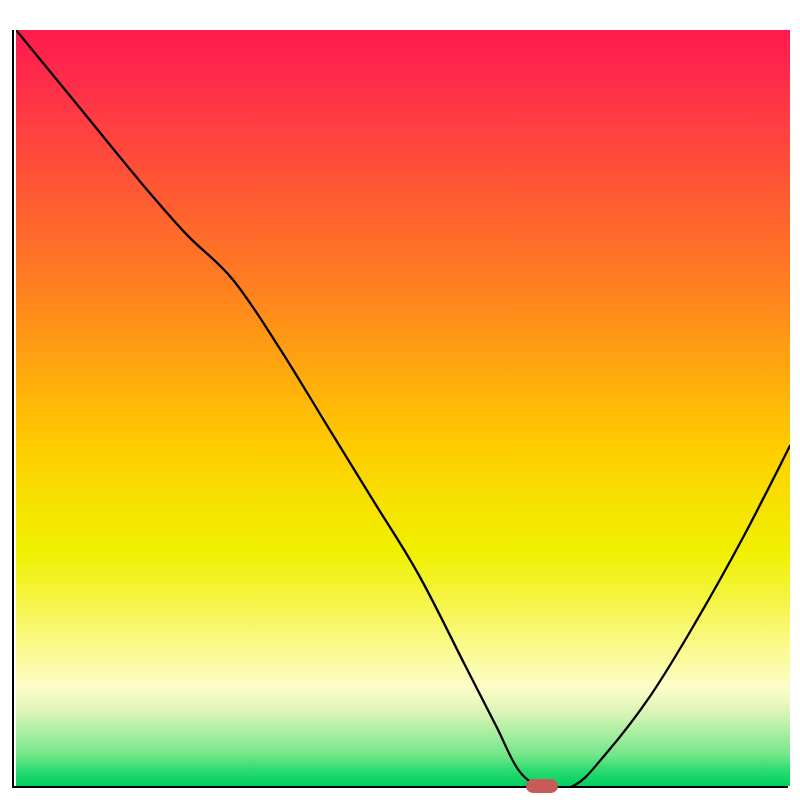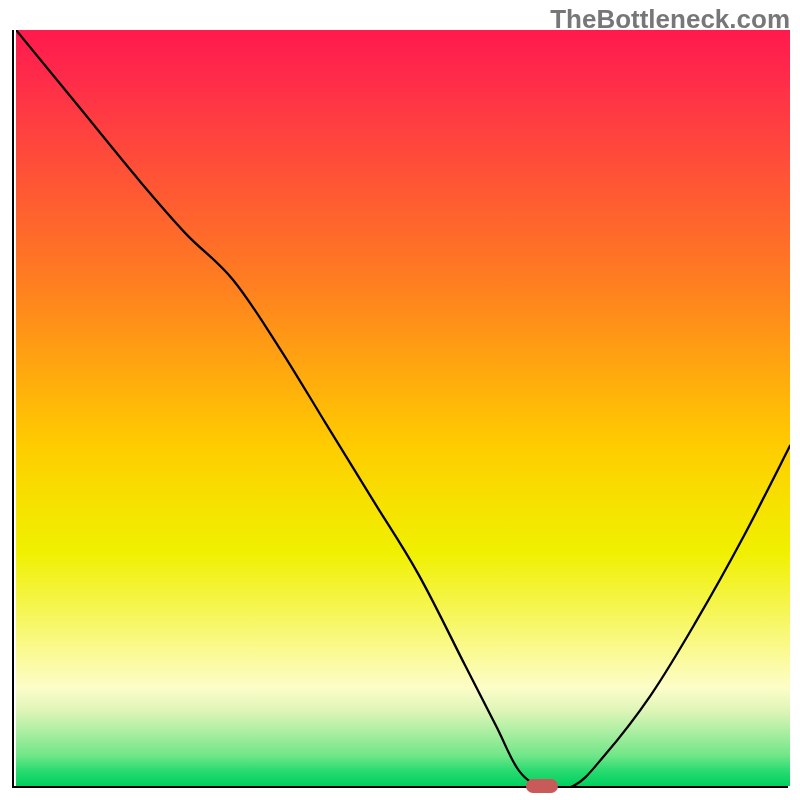--- a/index.html
+++ b/index.html
@@ -69,21 +69,20 @@
     height: 14px;
     background: #c85a5a;
     border-radius: 7px;
   }
 </style>
 </head>
 <body>
 
 <div class="chart-container">
 
-  <div class="watermark">TheBottleneck.com</div>
 
   <div class="plot-area">
     <div class="gradient-bg"></div>
     <svg class="curve" viewBox="0 0 774 756" preserveAspectRatio="none">
       <path id="curve-path" fill="none" stroke="#000" stroke-width="2.3" stroke-linejoin="round" stroke-linecap="round" d="M 0,0 C 11.1456,13.608000000000004 39.6288,48.384000000000036 61.92,75.60000000000002 C 84.2112,102.816 104.3352,128.06639999999993 123.84,151.19999999999993 C 143.3448,174.33359999999993 153.5616,186.4296 170.28,204.12 C 186.9984,221.81040000000002 200.00160000000002,229.06799999999996 216.72000000000003,249.47999999999996 C 233.43840000000003,269.89199999999994 246.44160000000002,291.6648 263.16,317.52000000000004 C 279.8784,343.37520000000006 292.88160000000005,365.904 309.6,393.12 C 326.3184,420.336 339.32160000000005,441.50399999999996 356.04,468.71999999999997 C 372.7584,495.936 385.76160000000004,514.3824 402.48,544.3199999999999 C 419.1984,574.2575999999999 434.98799999999994,607.824 448.91999999999996,635.04 C 462.852,662.256 470.1276,676.4688 479.88,695.52 C 489.6324,714.5712 494.74080000000004,729.9936 503.1,740.88 C 511.4592,751.7664 516.5676000000001,753.2784 526.32,756 C 536.0724,758.7216 546.1344,761.4432 557.28,756 C 568.4255999999999,750.5568 574.308,742.0896 588.24,725.76 C 602.172,709.4304 617.9616,689.7744 634.68,665.28 C 651.3983999999999,640.7855999999999 664.4016,618.2568000000001 681.12,589.6800000000001 C 697.8384,561.1032 710.8416,537.8184 727.56,506.52 C 744.2783999999999,475.22159999999997 765.6408,432.1296 774,415.8"></path>
     </svg>
     <div id="marker" class="marker" style="left: 512.32px; top: 749px; background: rgb(200, 90, 90);"></div>
   </div>
 
 </div>

